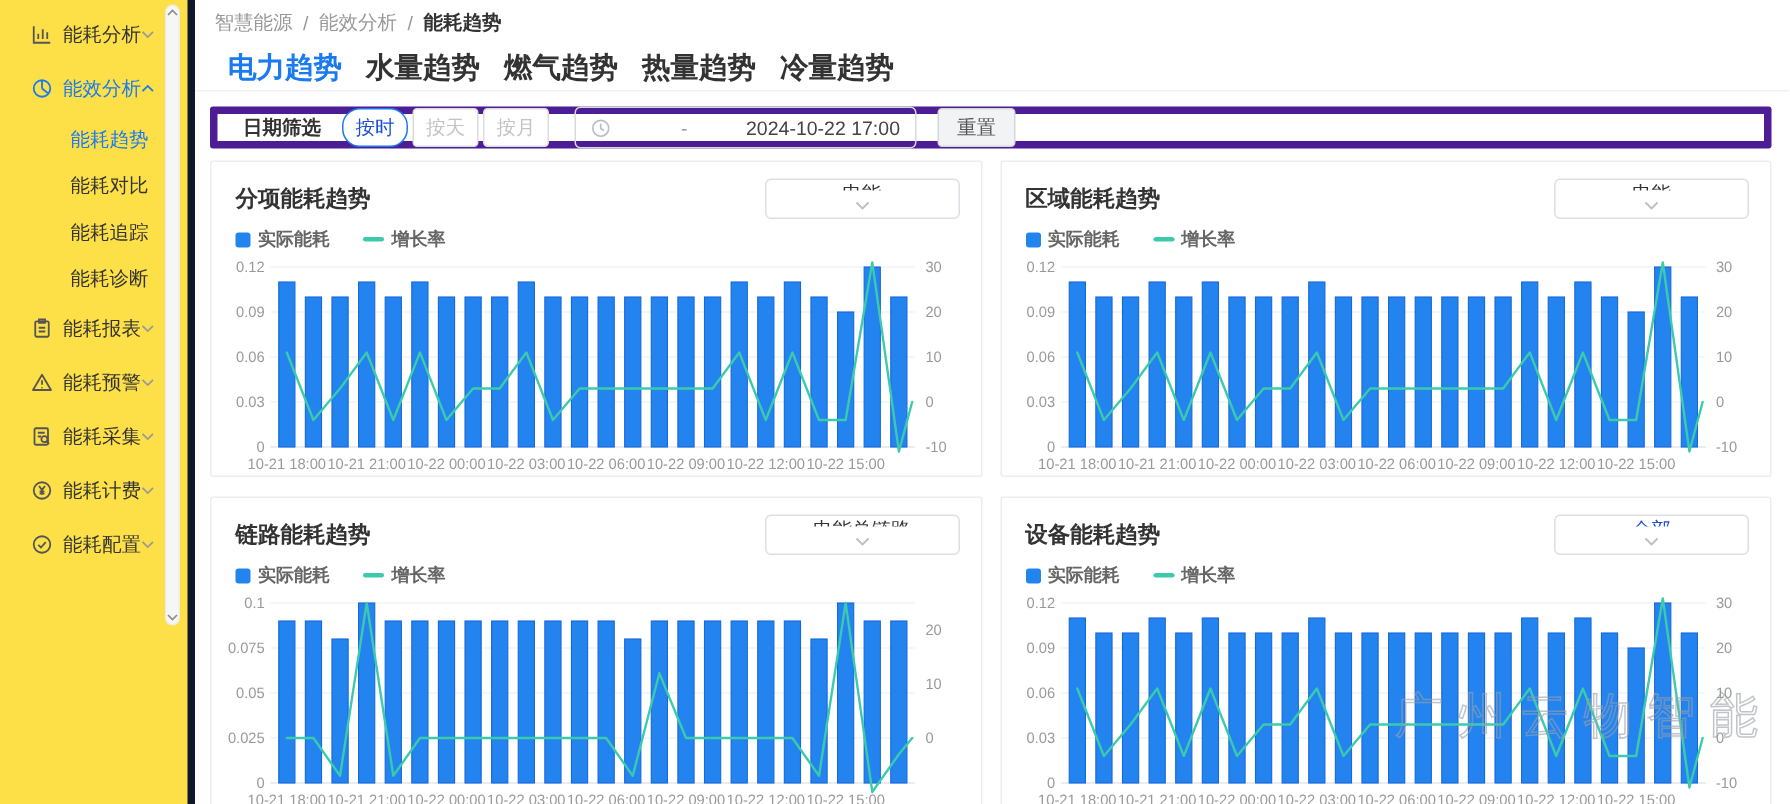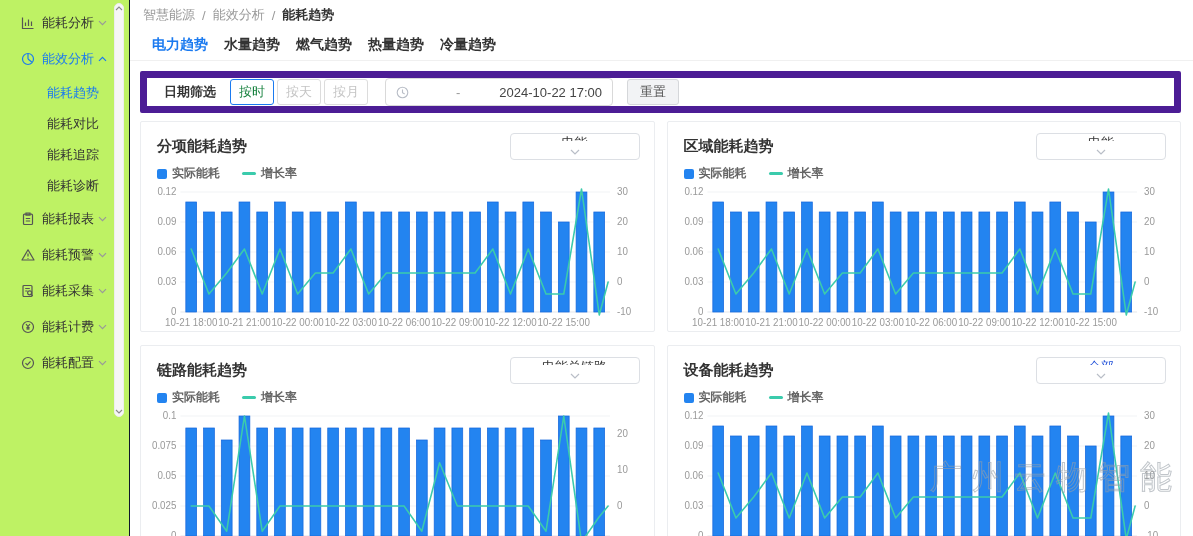--- a/index.html
+++ b/index.html
@@ -2,21 +2,21 @@
 <html style="--bar: #2384f0; --line: #3bcbac;"><head>
 <meta charset="utf-8">
 <style>
   * { margin:0; padding:0; box-sizing:border-box; }
   html,body { width:1193px; height:536px; overflow:hidden; background:#fff;
     font-family:"Liberation Sans","DejaVu Sans",sans-serif; }
   .app { display:flex; width:1193px; height:536px; }
 
   
   aside { position:relative; width:130px; flex:0 0 130px; height:536px;
-    border-right:1px solid #0f172a; background:#bef264; padding-top:5px; }
+    border-right:5px solid #0f172a; background:#fde047; padding-top:5px; }
   .grp { display:flex; align-items:center; height:36px; padding:0 10px 0 21px;
     color:#333; font-size:13px; cursor:pointer; }
   .grp .gicon { display:flex; margin-right:7px; color:#555; }
   .grp .glabel { flex:1; white-space:nowrap; }
   .grp .chev-s { color:#999; display:flex; margin-right:12px; }
   .grp.active { color:#1a7af0; }
   .grp.active .gicon, .grp.active .chev-s { color:#1a7af0; }
   .sub { display:flex; align-items:center; height:31px; padding-left:47px;
     font-size:13px; color:#333; cursor:pointer; white-space:nowrap; }
   .sub.active { color:#1a7af0; }
@@ -26,30 +26,30 @@
     align-items:center; padding:2px 0; }
   .side-scrollbar svg { color:#8a8a8a; }
 
   
   main { flex:1; min-width:0; position:relative; }
   .breadcrumb { display:flex; align-items:center; height:30px; padding-left:13px;
     font-size:13px; color:#999; gap:7px; }
   .breadcrumb .bc-last { color:#333; font-weight:700; }
   .tabs { display:flex; align-items:center; height:31px; padding-left:22px; gap:16px;
     border-bottom:1px solid #f0f0f0; }
-  .tab { font-size:14px; font-weight:700; color:#333; cursor:pointer; white-space:nowrap; }
+  .tab { font-size:19px; font-weight:700; color:#333; cursor:pointer; white-space:nowrap; }
   .tab.active { color:#1a7af0; }
 
-  .filter-card { margin:10px 12px 0 10px; height:42px; border:7px solid #4c1d95;
+  .filter-card { margin:10px 12px 0 10px; height:28px; border:5px solid #4c1d95;
     border-radius:2px; display:flex; align-items:center; padding-left:17px; }
   .flabel { font-size:13px; font-weight:700; color:#333; margin-right:14px; }
   .mode { height:26px; padding:0 8px; font-size:13px; background:#fff;
     border:1px solid #dcdcdc; border-radius:3px; color:#c4c4c4; margin-right:3px; cursor:pointer;
     font-family:inherit; }
-  .mode.active { border-color:#1a7af0; color:#15803d; }
+  .mode.active { border-color:#1a7af0; color:#1d4ed8;border-radius:12px; }
   .datebox { display:flex; align-items:center; height:28px; width:228px;
     border:1px solid #d9d9d9; border-radius:4px; margin-left:14px; padding:0 10px;
     font-size:13px; color:#444; }
   .datebox .clock { display:flex; color:#b9bec7; margin-right:8px; }
   .datebox .dsep { flex:1; text-align:center; color:#999; }
   .reset-btn { height:26px; padding:0 12px; margin-left:14px; font-size:13px; color:#555;
     background:#f2f3f5; border:1px solid #d5d7da; border-radius:3px; cursor:pointer;
     font-family:inherit; }
 
   .charts { display:grid; grid-template-columns:1fr 1fr; gap:13px 12px;

